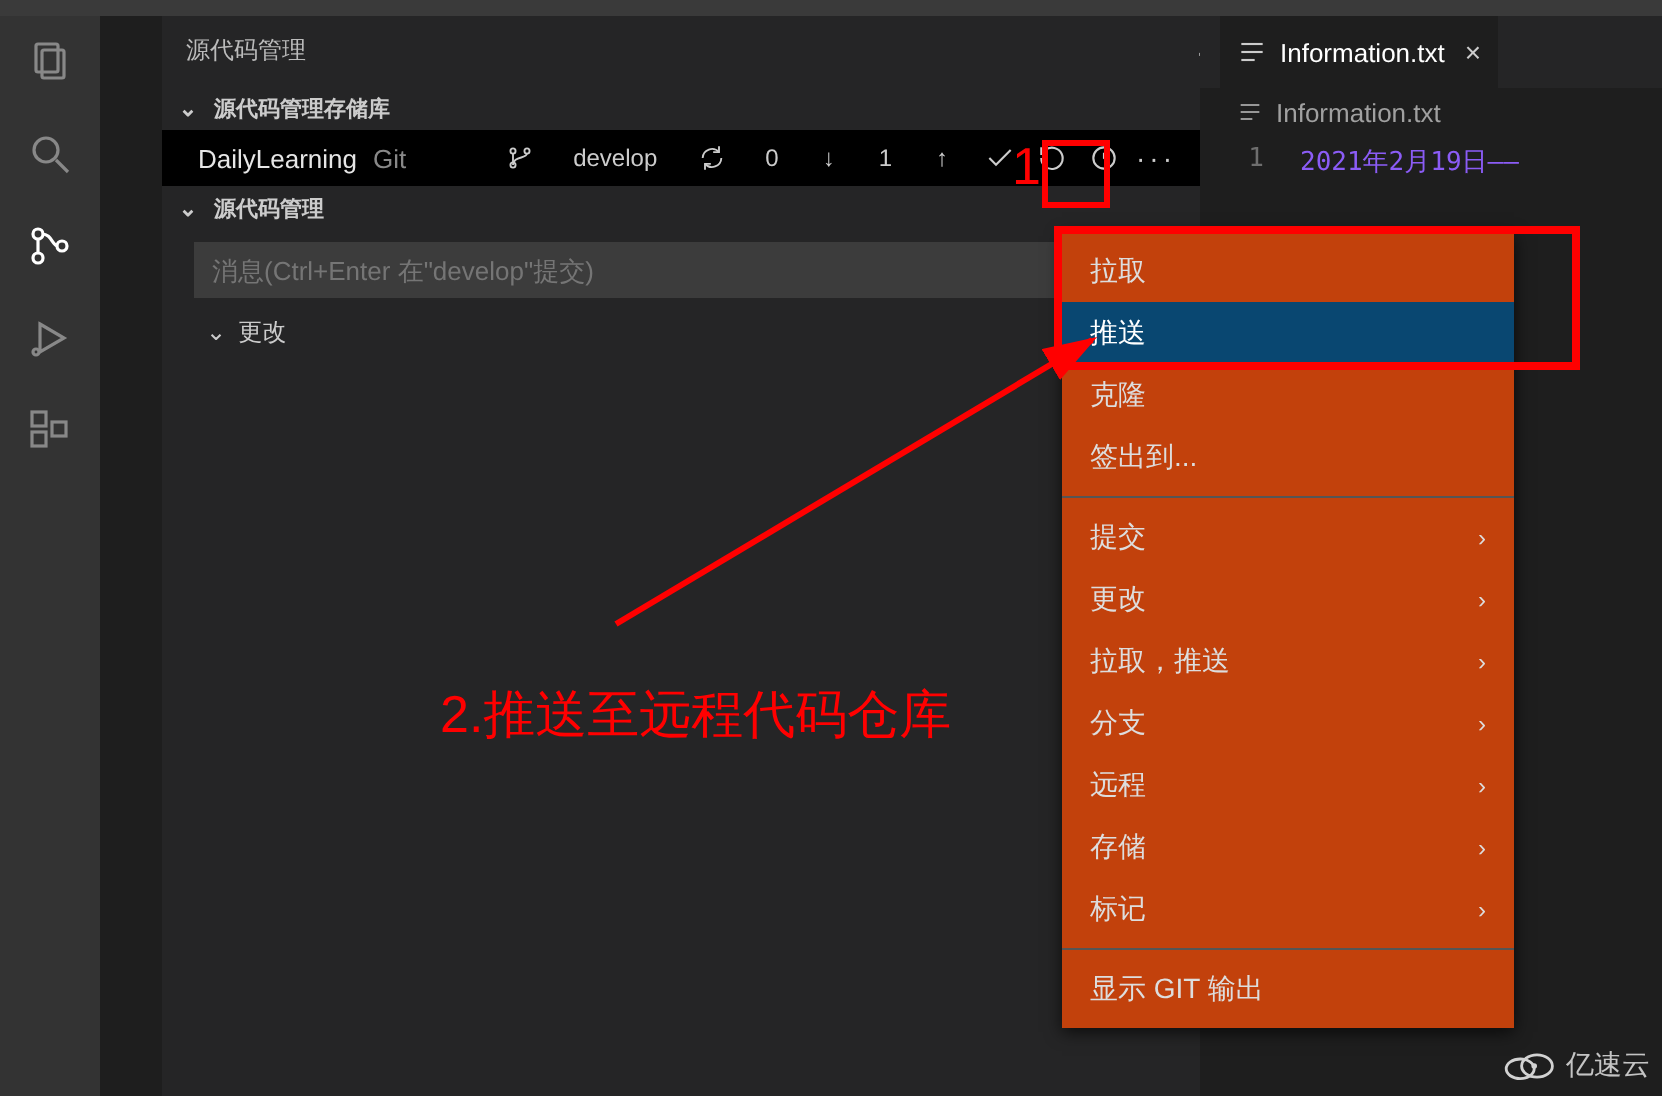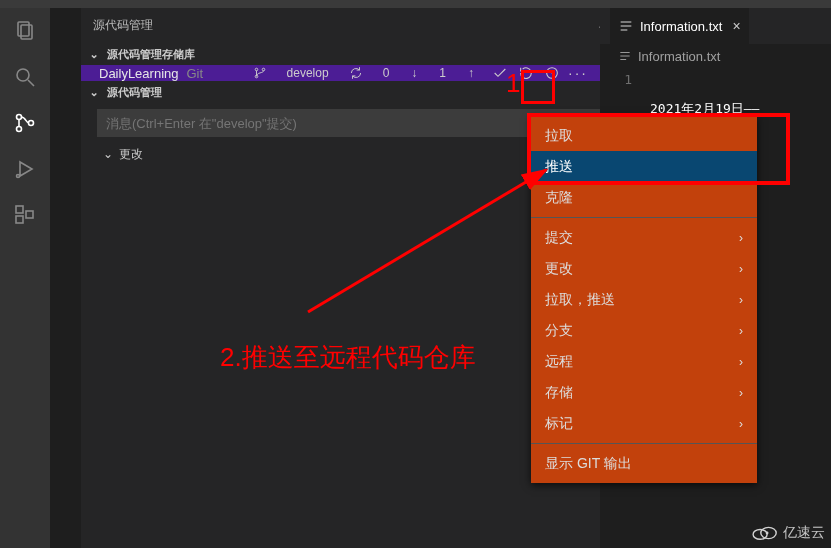--- a/index.html
+++ b/index.html
@@ -36,21 +36,21 @@
       padding:0 12px; color:#bbb; font-size:12px;
     }
     .side-title .dots { color:#ccc; letter-spacing:2px; font-size:14px; }
     .section-head {
       height:22px; display:flex; align-items:center; gap:6px;
       padding-left:6px; color:#ccc; font-size:11px; font-weight:bold;
       background:#252526;
     }
     .section-head .chev { width:14px; text-align:center; }
     .repo-row {
-      height:16px; background:#4c1d95;
+      height:28px; background:#000000;
       display:flex; align-items:center;
       padding-left:18px; padding-right:8px; gap:8px;
     }
     .repo-name { color:#e6e6e6; }
     .repo-git { color:#888; }
     .repo-spacer { flex:1; }
     .repo-status { display:flex; align-items:center; gap:18px; color:#ccc; }
     .repo-status svg { width:14px; height:14px; stroke:#ccc; fill:none; stroke-width:1.6; }
     .repo-status .txt { font-size:12px; padding:0 2px; }
     .repo-icons { display:flex; align-items:center; gap:10px; margin-left:8px; }
@@ -86,21 +86,21 @@
       height:36px; background:#252526; display:flex; align-items:center;
       padding-left:10px; gap:6px;
     }
     .tab { height:36px; background:#1e1e1e; display:flex; align-items:center; gap:6px; padding:0 8px; color:#fff; }
     .tab svg { width:16px; height:16px; stroke:#ccc; fill:none; stroke-width:1.6; }
     .tab .x { color:#ccc; font-size:14px; margin-left:4px; }
     .crumbs { height:24px; display:flex; align-items:center; gap:6px; padding-left:18px; color:#a0a0a0; font-size:13px; }
     .crumbs svg { width:14px; height:14px; stroke:#a0a0a0; fill:none; stroke-width:1.6; }
     .code-line { display:flex; padding-left:18px; padding-top:4px; gap:18px; font-family:Consolas,monospace; }
     .code-line .ln { color:#6e6e6e; width:14px; text-align:right; }
-    .code-line .tx { color:#ffffff; white-space:nowrap;margin-top:28px; }
+    .code-line .tx { color:#8b5cf6; white-space:nowrap; }
     
     .menu {
       position:absolute; left:531px; top:116px; width:226px;
       background:#c2410c; box-shadow:0 2px 8px rgba(0,0,0,.7);
       padding:4px 0;
     }
     .menu-item {
       height:31px; display:flex; align-items:center; justify-content:space-between;
       padding:0 14px; color:#ddd; font-size:14px;
     }
@@ -271,20 +271,23 @@
 
 <div class="menu" id="ctx-menu">
     <div class="menu-item">
       <span>拉取</span>
     </div>
     <div class="menu-item hi">
       <span>推送</span>
     </div>
     <div class="menu-item">
       <span>克隆</span>
+    </div>
+    <div class="menu-item">
+      <span>签出到...</span>
     </div>
     <div class="menu-sep"></div>
     <div class="menu-item">
       <span>提交</span>
       <span class="sub">›</span>
     </div>
     <div class="menu-item">
       <span>更改</span>
       <span class="sub">›</span>
     </div>

